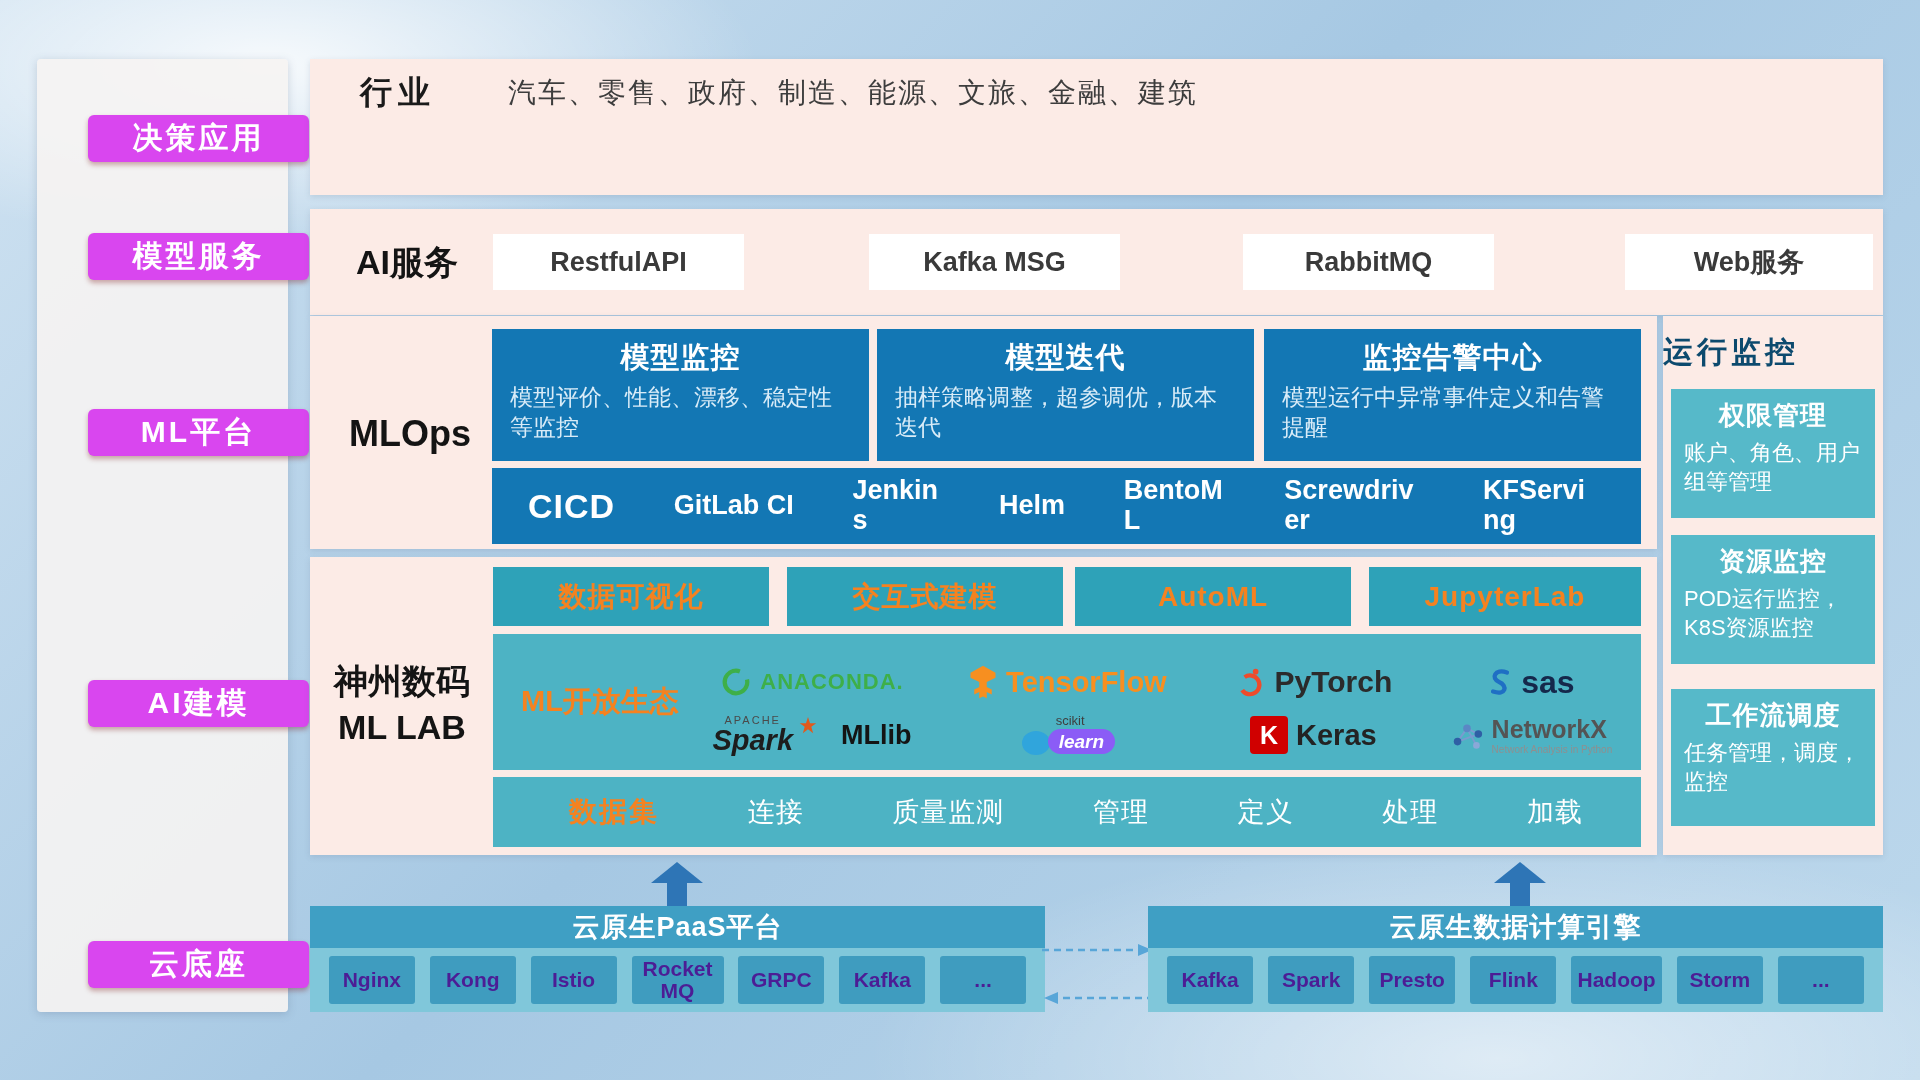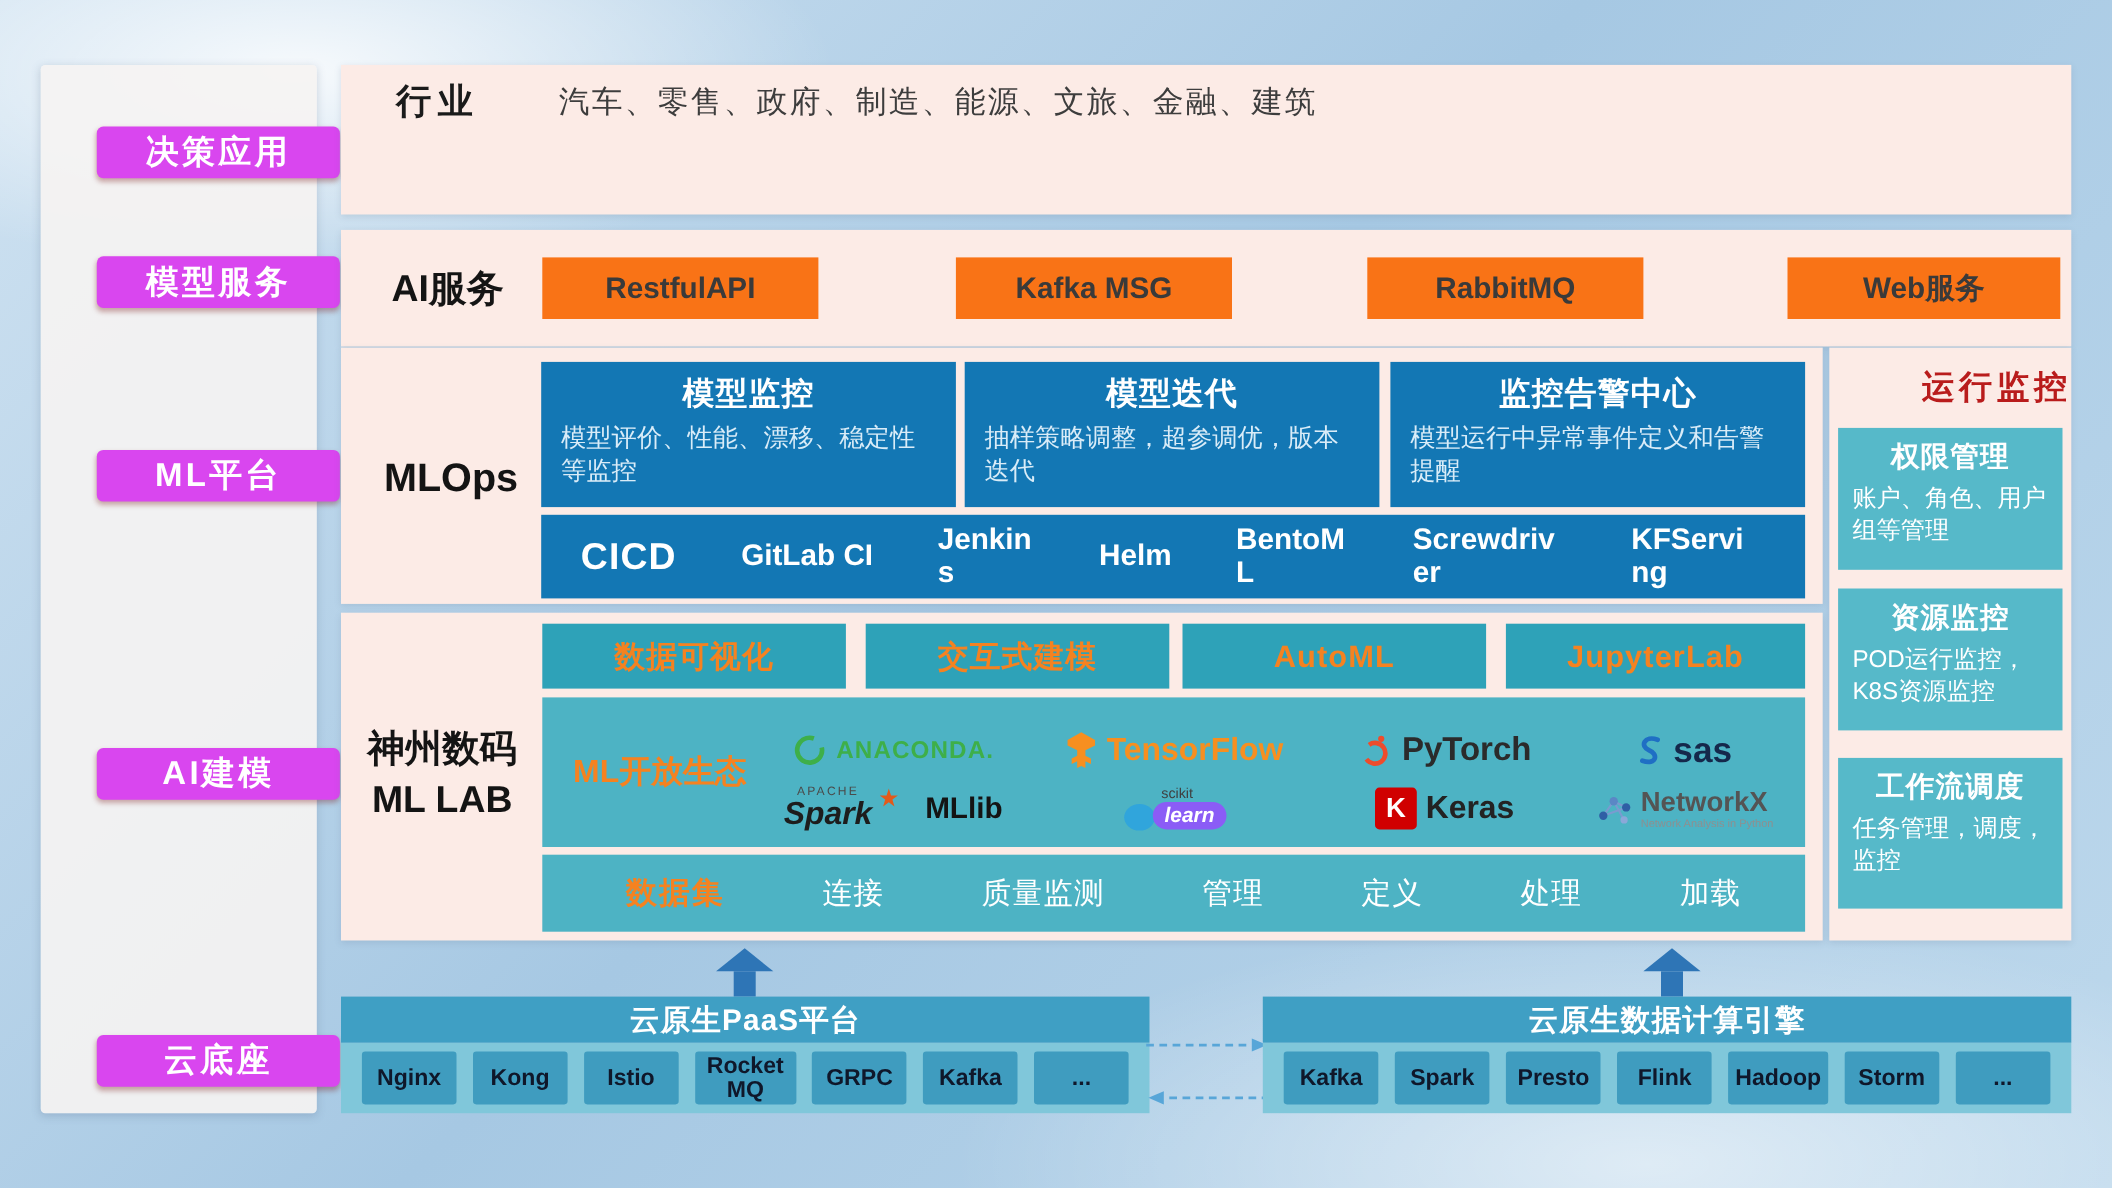--- a/index.html
+++ b/index.html
@@ -28,21 +28,21 @@
   }
 
   
   .info-row { display:flex; align-items:center; height:68px; padding-left:50px; }
   .info-label { width:148px; font-size:32px; font-weight:bold; color:#1a1a1a; letter-spacing:6px; }
   .info-value { font-size:28px; color:#3d3d3d; letter-spacing:2px; }
 
   
   .section-label { font-weight:bold; color:#141414; }
   .gray-btn {
-    position:absolute; top:25px; height:56px; background:#f97316; color:#3a3a3a;
+    position:absolute; top:25px; height:56px; background:#ffffff; color:#3a3a3a;
     font-weight:bold; font-size:27px; display:flex; align-items:center; justify-content:center;
   }
 
   
   .blue-card { position:absolute; width:377px; height:132px; background:#1377b4; color:#fff; }
   .blue-card .t { text-align:center; font-weight:bold; font-size:29px; margin-top:9px; letter-spacing:1px; }
   .blue-card .d { font-size:23px; color:#d9ecf8; padding:5px 18px 0 18px; line-height:1.3; }
   .cicd-bar {
     position:absolute; background:#1377b4; color:#fff;
     display:flex; align-items:center; justify-content:space-between; padding:0 46px 0 36px;
@@ -76,30 +76,30 @@
   .sk-top { font-size:13px; color:#3f3f3f; margin-left:36px; }
   .sk-main { display:flex; align-items:center; }
   .learn-pill { background:#8b5cf6; color:#fff; font-style:italic; font-weight:bold; font-size:19px; padding:3px 11px; border-radius:14px; margin-left:-8px; }
   .keras-k { width:38px; height:38px; background:#d00000; color:#fff; font-weight:bold; font-size:25px; display:flex; align-items:center; justify-content:center; border-radius:4px; }
   .keras-text { font-size:29px; font-weight:600; color:#232323; }
   .nx-col { display:flex; flex-direction:column; line-height:1.15; }
   .nx-text { font-size:25px; font-weight:bold; color:#545454; }
   .nx-sub { font-size:10px; color:#8f8f8f; }
 
   
-  .mon-title { font-size:30px; font-weight:bold; color:#b91c1c; letter-spacing:4px; text-align:right; }
+  .mon-title { font-size:30px; font-weight:bold; color:#0c4a6e; letter-spacing:4px; text-align:left; }
   .mon-card { position:absolute; left:8px; width:204px; background:#56b9c9; color:#fff; }
   .mon-card .t { text-align:center; font-weight:bold; font-size:26px; margin-top:9px; letter-spacing:1px; }
   .mon-card .d { font-size:22px; padding:6px 13px 0 13px; line-height:1.3; }
 
   
   .bar-title { position:absolute; height:42px; background:#3f9fc4; color:#fff; font-weight:bold; font-size:27px; display:flex; align-items:center; justify-content:center; letter-spacing:1px; }
   .bar-body { position:absolute; height:64px; background:#80c7da; display:flex; align-items:center; justify-content:space-evenly; padding:0 4px; }
   .bar-btn {
-    min-width:86px; max-width:92px; height:48px; background:#3f9cbf; color:#0f172a;
+    min-width:86px; max-width:92px; height:48px; background:#3f9cbf; color:#4c1d95;
     font-weight:bold; font-size:21px; display:flex; align-items:center; justify-content:center;
     text-align:center; line-height:1.05; word-break:break-all; padding:0 6px; border-radius:3px;
   }
   .up-arrow { position:absolute; width:52px; }
   .up-arrow .tri { width:0; height:0; border-left:26px solid transparent; border-right:26px solid transparent; border-bottom:21px solid #2e75b6; }
   .up-arrow .stem { width:20px; height:23px; background:#2e75b6; margin:0 auto; }
 </style>
 </head>
 <body>
 

